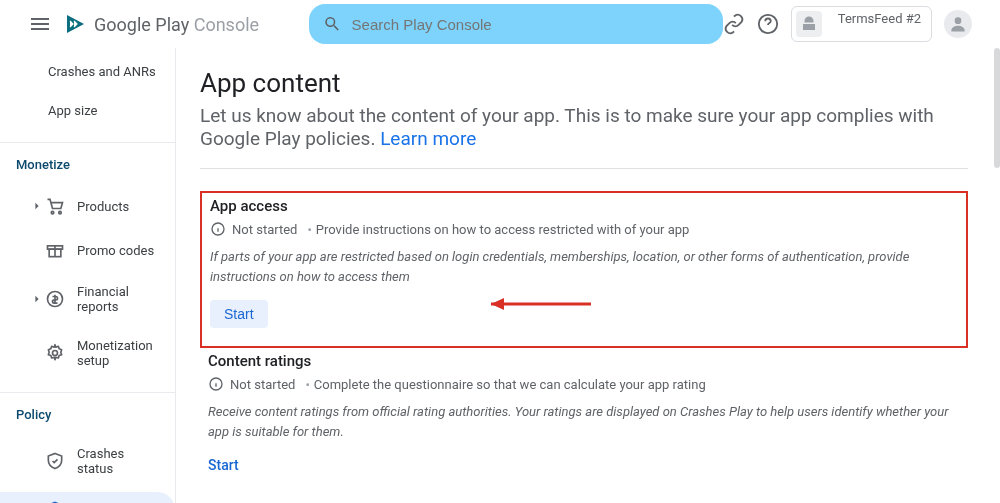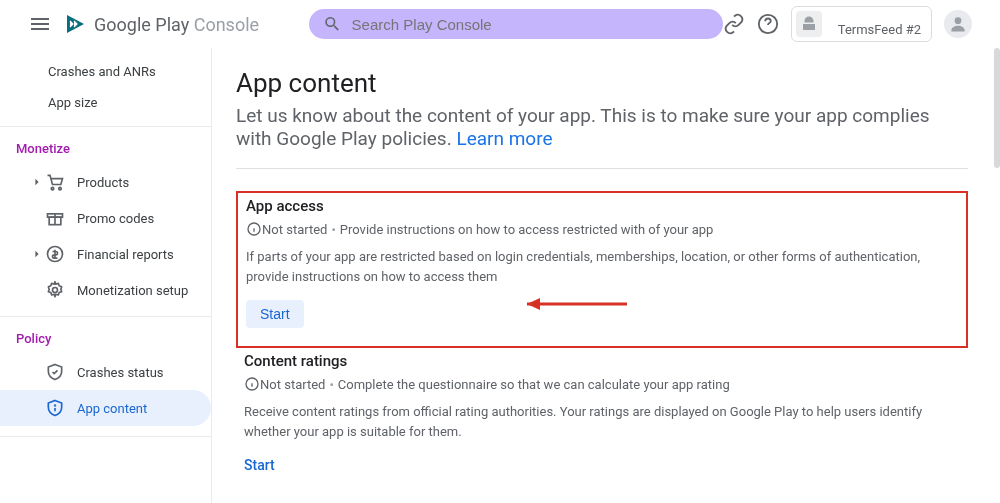--- a/index.html
+++ b/index.html
@@ -5,52 +5,52 @@
 * { box-sizing: border-box; margin: 0; padding: 0; }
 body { font-family: -apple-system, BlinkMacSystemFont, "Segoe UI", Roboto, Arial, sans-serif; background: #fff; color: #202124; width: 1000px; height: 503px; overflow: hidden; }
 .header { display: flex; align-items: center; padding: 8px 28px; height: 48px; }
 .menu-icon { width: 24px; height: 24px; color: #5f6368; cursor: pointer; margin-right: 12px; }
 .logo { display: flex; align-items: center; margin-right: 20px; }
 .logo-mark { width: 24px; height: 24px; margin-right: 6px; }
 .logo-text { font-size: 18px; color: #5f6368; }
 .logo-text .g { color: #5f6368; }
 .logo-text .c { color: #9aa0a6; }
 .search-wrap { flex: 1; max-width: 520px; margin-left: 30px; }
-.search { display: flex; align-items: center; background: #c4b5fd; border-radius: 16px; padding: 8px 14px; height: 30px; }
+.search { display: flex; align-items: center; background: #7dd3fc; border-radius: 16px; padding: 8px 14px; height: 40px; }
 .search-icon { width: 20px; height: 20px; color: #5f6368; margin-right: 10px; }
 .search input { border: none; background: transparent; outline: none; font-size: 15px; color: #5f6368; width: 100%; }
 .header-right { display: flex; align-items: center; margin-left: auto; gap: 12px; }
 .hicon { width: 22px; height: 22px; color: #5f6368; }
-.account-chip { display: flex; align-items: flex-end; border: 1px solid #dadce0; border-radius: 6px; padding: 4px 10px 4px 4px; gap: 16px; font-size: 13px; color: #5f6368; }
+.account-chip { display: flex; align-items: flex-start; border: 1px solid #dadce0; border-radius: 6px; padding: 4px 10px 4px 4px; gap: 16px; font-size: 13px; color: #5f6368; }
 .small-avatar { width: 26px; height: 26px; background: #eceef0; border-radius: 4px; display:flex; align-items:center; justify-content:center; color:#9aa0a6; }
 .avatar { width: 28px; height: 28px; border-radius: 50%; background: #e8eaed; display: flex; align-items: center; justify-content: center; color: #9aa0a6; }
 .container { display: flex; height: calc(503px - 48px); }
-.sidebar { width: 212px; border-right: 1px solid #e8eaed; padding-top: 8px; display: flex; flex-direction: column; overflow: hidden; }
+.sidebar { width: 176px; border-right: 1px solid #e8eaed; padding-top: 8px; display: flex; flex-direction: column; overflow: hidden; gap: 8px; }
 .side-item { display: flex; align-items: center; padding: 8px 16px 8px 48px; font-size: 13px; color: #3c4043; cursor: pointer; border-radius: 0 20px 20px 0; }
 .side-item.with-icon { padding-left: 33px; }
 .side-item .sicon { width: 20px; height: 20px; margin-right: 12px; color: #5f6368; flex-shrink:0; }
 .side-item.active { background: #e8f0fe; color: #1967d2; }
 .side-item.active .sicon { color: #1967d2; }
-.side-section { font-size: 13px; font-weight: 500; color: #a21caf; padding: 14px 16px 8px; margin-top: 8px; border-top: 1px solid #e8eaed; }
+.side-section { font-size: 13px; font-weight: 500; color: #0c4a6e; padding: 14px 16px 8px; margin-top: 8px; border-top: 1px solid #e8eaed; }
 .expand { width: 8px; height: 8px; margin-right: 4px; color:#5f6368; flex-shrink:0; visibility:hidden;}
 .side-item.expandable .expand { visibility: visible; }
 .side-divider { border-top: 1px solid #e8eaed; margin-top:10px; }
 .main { flex: 1; overflow-y: auto; padding: 20px 32px 0 24px; position: relative; }
 .page-title { font-size: 26px; font-weight: 400; color: #202124; margin-bottom: 6px; }
 .page-sub { font-size: 19px; color: #5f6368; margin-bottom: 18px; }
 .page-sub a { color: #1a73e8; text-decoration: none; }
 .divider-line { border-top: 1px solid #e0e0e0; margin-bottom: 22px; }
 .section-head { font-size: 20px; font-weight: 400; color: #202124; margin-bottom: 14px; }
 .todo-card { padding: 4px 8px 18px 8px; margin-bottom: 0; }
 .todo-card.highlighted { border: 2px solid #d93025; }
 .card-title { font-size: 15px; font-weight: 500; margin-bottom: 6px; }
-.status-line { display: flex; align-items: center; font-size: 13px; color: #5f6368; margin-bottom: 10px; }
+.status-line { display: flex; align-items: center; font-size: 13px; color: #5f6368; margin-bottom: 10px; gap: 6px; }
 .info-icon { width: 16px; height: 16px; color: #5f6368; flex-shrink:0; }
 .dot-sep::before { content: "•"; margin: 0 4px; color: #9aa0a6; }
-.card-desc { font-size: 13px; color: #5f6368; line-height: 1.5; margin-bottom: 14px; }
+.card-desc { font-size: 13px; color: #5f6368; line-height: 1.5; margin-bottom: 14px; font-style: italic; }
 .start-btn { display: inline-block; background: #e8f0fe; color: #1967d2; font-size: 14px; font-weight: 500; padding: 6px 14px; border-radius: 4px; cursor: pointer; border:none; }
 .start-link { color: #1967d2; font-size: 14px; font-weight: 500; text-decoration: none; cursor: pointer; }
 .arrow { position: absolute; left: 300px; top: 246px; color: #d93025; pointer-events:none; }
 .scrollbar-track { position: absolute; right: 0; top: 48px; width: 6px; height: 120px; background: #9aa0a6; border-radius: 3px; opacity: 0.4; }
 </style>
 </head>
 <body>
 
 <div class="header">
   <div class="menu-icon">
@@ -195,19 +195,19 @@
     <div class="todo-card">
       <div class="card-title">Content ratings</div>
       <div class="status-line">
         <svg class="info-icon" viewBox="0 0 24 24" fill="none" stroke="currentColor" stroke-width="2">
             <circle cx="12" cy="12" r="9"></circle>
             <path d="M12 8h.01M12 11v5"></path>
           </svg>
         <span>Not started</span>
         <span class="dot-sep">Complete the questionnaire so that we can calculate your app rating</span>
       </div>
-      <div class="card-desc">Receive content ratings from official rating authorities. Your ratings are displayed on Google Play to help users identify whether your app is suitable for them.</div>
+      <div class="card-desc">Receive content ratings from official rating authorities. Your ratings are displayed on Crashes Play to help users identify whether your app is suitable for them.</div>
       <a class="start-link">Start</a>
     </div>
 
   </div>
 </div>
 <div class="scrollbar-track"></div>
 
 </body></html>

